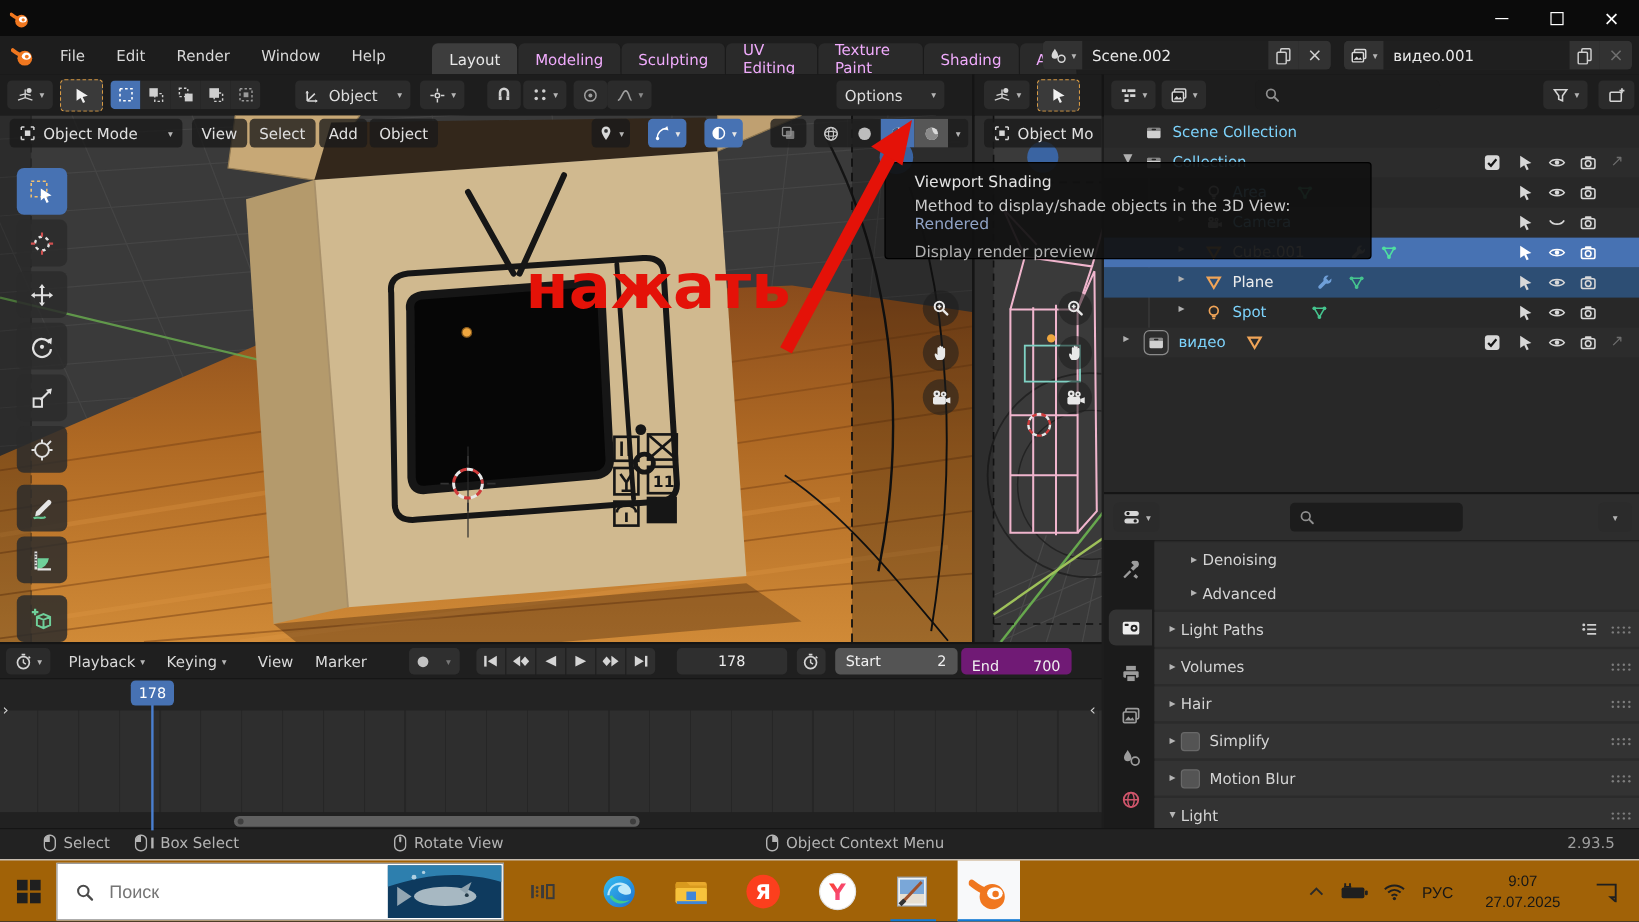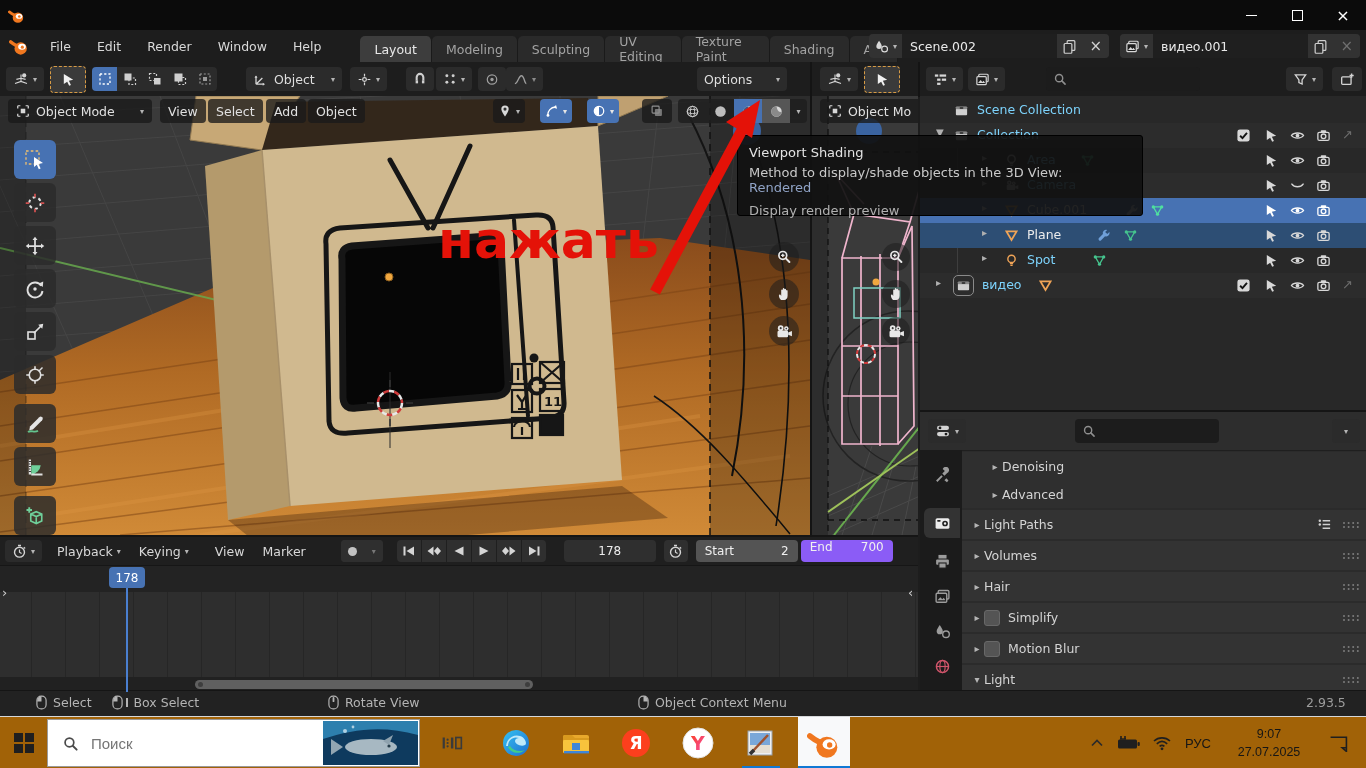--- a/index.html
+++ b/index.html
@@ -8,21 +8,21 @@
   .abs{position:absolute}
   .row{display:flex;align-items:center}
   .chv{font-size:8px;color:#b5b5b5;margin-left:4px}
   .ic{display:inline-block;vertical-align:middle}
   
   .titlebar{left:0;top:0;width:1366px;height:30px;background:#0b0b0b;display:flex;align-items:center;color:#f2f2f2}
   .winbtn{width:46px;height:30px;display:flex;align-items:center;justify-content:center;color:#fff}
   
   .topbar{left:0;top:30px;width:1366px;height:32px;background:#1d1d1d;display:flex;align-items:center;border-bottom:1px solid #141414}
   .menu-item{padding:0 13px;color:#d8d8d8;font-size:12.5px;height:32px;display:flex;align-items:center}
-  .tab{padding:0 14px;height:26px;display:flex;align-items:center;color:#a3a3a3;font-size:12.5px;background:#2a2a2a;border-right:1px solid #1a1a1a;border-radius:5px 5px 0 0;margin-top:6px}
+  .tab{padding:0 14px;height:26px;display:flex;align-items:center;color:#f0abfc;font-size:12.5px;background:#2a2a2a;border-right:1px solid #1a1a1a;border-radius:5px 5px 0 0;margin-top:6px}
   .tab.on{background:#3d3d3d;color:#e8e8e8}
   .idsel{display:flex;align-items:center;height:24px;border-radius:4px;overflow:hidden;background:#272727}
   .idsel .ib{background:#323232;height:24px;display:flex;align-items:center;padding:0 5px}
   .idsel .nm{padding:0 8px;color:#e9e9e9;font-size:12.5px;background:#1f1f1f;height:24px;display:flex;align-items:center}
   
   .toolrow{left:0;top:62px;width:1366px;height:34px;background:#1d1d1d;border-bottom:1px solid #141414}
   .pill{position:absolute;top:5px;height:24px;background:#2b2b2b;border-radius:4px;display:flex;align-items:center;padding:0 7px;color:#dedede}
   .selseg{width:25px;height:24px;background:#2b2b2b;display:flex;align-items:center;justify-content:center}
   
   .vbtn{position:absolute;top:3px;height:24px;background:rgba(26,26,26,.78);border-radius:4px;display:flex;align-items:center;padding:0 8px;color:#e0e0e0;font-size:12.5px}
@@ -42,21 +42,21 @@
   .ptab{position:absolute;left:4px;width:36px;height:30px;display:flex;align-items:center;justify-content:center;color:#9c9c9c}
   
   .tl-menu{padding:0 9px;color:#d8d8d8;font-size:12.5px;height:28px;display:flex;align-items:center}
   .trbtn{width:24px;height:22px;background:#2f2f2f;display:flex;align-items:center;justify-content:center}
   .tick{position:absolute;top:6px;transform:translateX(-50%);color:#9d9d9d;font-size:11px}
   
   .sb-item{display:flex;align-items:center;gap:6px;color:#b4b4b4;font-size:12.5px;position:absolute;top:4px}
   
   .taskbar{left:0;top:716px;width:1366px;height:52px;background:#a16207;border-top:1px solid #d6d8da;font-family:"Liberation Sans","DejaVu Sans",sans-serif}
   .tkicon{position:absolute;top:0;width:44px;height:52px;display:flex;align-items:center;justify-content:center}
-  .tooltipbox{left:737px;top:135px;width:406px;height:81px;background:rgba(17,17,17,.93);border:1px solid #000;border-radius:3px;z-index:50;padding:9px 11px;box-sizing:border-box}
+  .tooltipbox{left:737px;top:135px;width:406px;height:81px;background:rgba(17,17,17,.93);border:1px solid #000;border-radius:3px;z-index:50;padding:9px 24px;box-sizing:border-box}
   .ttl1{color:#e3e3e3;font-size:13px}
   .ttl2{color:#c9c9c9;font-size:13px;margin-top:5px}
   .ttl2 .val{color:#90a3c6}
   .ttl3{color:#b1b1b1;font-size:13px;margin-top:8px}
 </style>
 </head>
 <body>
 
 <svg width="0" height="0" style="position:absolute">
 <defs>
@@ -1173,21 +1173,21 @@
         </div>
       <span class="trbtn" style="margin-left:8px;border-radius:4px">
           <svg width="15" height="15" style="color:#d5d5d5">
             <use href="#sy-clock"></use>
           </svg>
         </span>
       <div style="margin-left:8px;width:102px;height:22px;background:#545454;border-radius:4px;display:flex;align-items:center;padding:0 9px;box-sizing:border-box;color:#f0f0f0">
           <span>Start</span>
           <span style="margin-left:auto">2</span>
         </div>
-      <div style="margin-left:3px;width:92px;height:22px;background:#8b5cf6;border-radius:4px;display:flex;align-items:flex-start;padding:0 9px;box-sizing:border-box;color:#f0f0f0">
+      <div style="margin-left:3px;width:92px;height:22px;background:#701a75;border-radius:4px;display:flex;align-items:flex-end;padding:0 9px;box-sizing:border-box;color:#f0f0f0">
           <span>End</span>
           <span style="margin-left:auto">700</span>
         </div>
     </div>
 
 
     <div class="abs" style="left:0;top:55px;width:918px;height:85px;background:#2e2e2e;background-image:repeating-linear-gradient(90deg,rgba(0,0,0,0.18) 0 1px,transparent 1px 34px);background-position-x:31px"></div>
 
     <div class="abs" style="left:126px;top:35px;width:2px;height:120px;background:#4a7fd0;z-index:5"></div>
     <div class="abs" style="left:109px;top:30px;width:36px;height:21px;background:#4772b3;border-radius:4px;display:flex;align-items:center;justify-content:center;color:#fff;font-size:12px;z-index:6">

